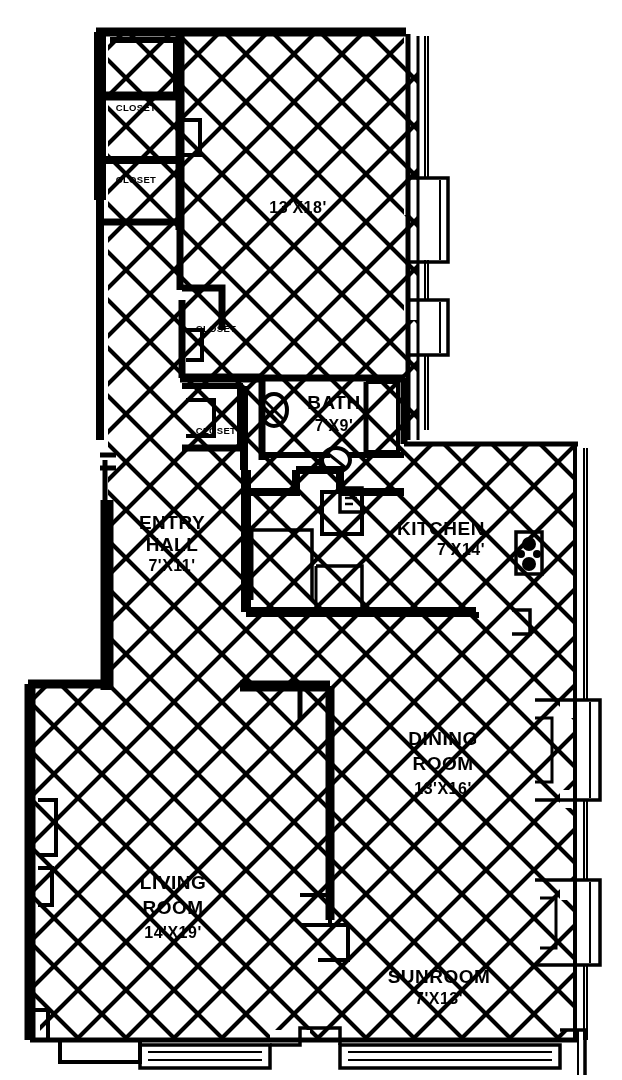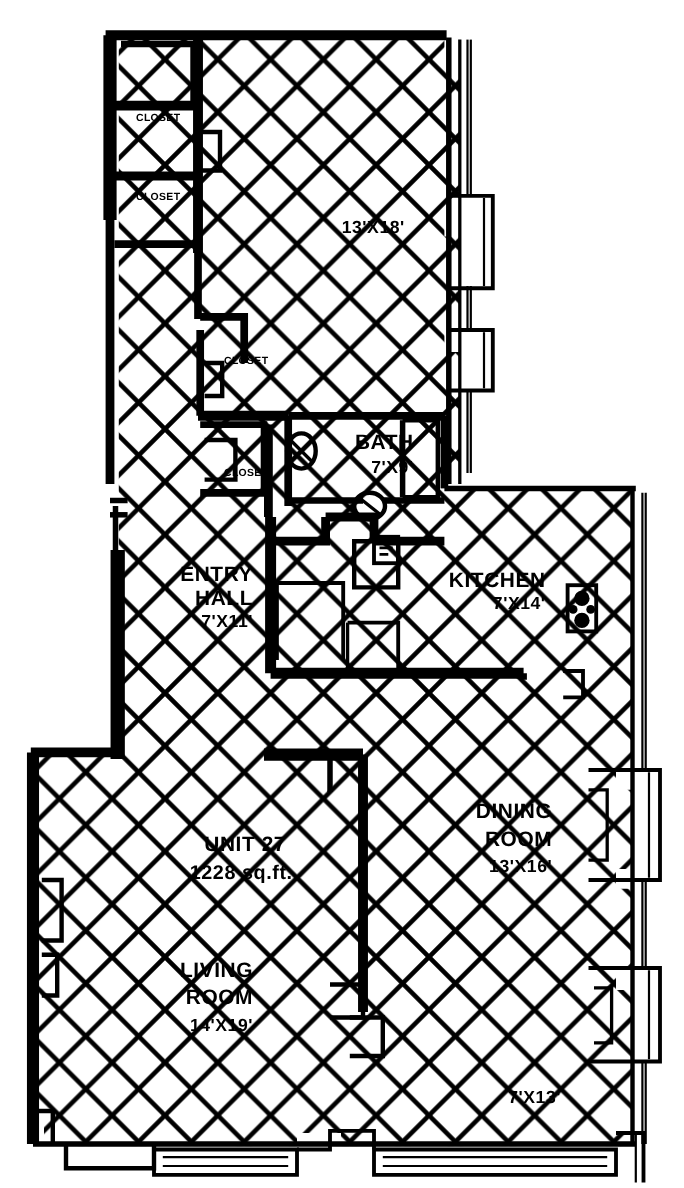--- a/index.html
+++ b/index.html
@@ -27,21 +27,21 @@
     height: 1080px;
     display: block;
   }
   .room-label {
     position: absolute;
     color: #000000;
     font-family: "Liberation Sans", sans-serif;
     font-weight: 700;
     letter-spacing: 0.5px;
     line-height: 1.12;
-    text-align: right;
+    text-align: center;
     white-space: pre;
     pointer-events: none;
     -webkit-font-smoothing: none;
   }
   .lbl-room {
     font-size: 19px;
   }
   .lbl-dim {
     font-size: 16px;
   }
@@ -248,28 +248,27 @@
   <div class="room-label lbl-closet" style="left:188px; top:426px; width:56px;">CLOSET</div>
 
   <div class="room-label lbl-room" style="left:292px; top:392px; width:84px;">BATH</div>
   <div class="room-label lbl-dim" style="left:292px; top:417px; width:84px;">7'X9'</div>
 
   <div class="room-label lbl-room" style="left:114px; top:512px; width:116px;">ENTRY</div>
   <div class="room-label lbl-room" style="left:114px; top:534px; width:116px;">HALL</div>
   <div class="room-label lbl-dim" style="left:114px; top:557px; width:116px;">7'X11'</div>
 
   <div class="room-label lbl-room" style="left:386px; top:518px; width:110px;">KITCHEN</div>
-  <div class="room-label lbl-dim" style="left:386px; top:541px; width:110px;">7'X14'</div>
+  <div class="room-label lbl-dim" style="left:406px; top:541px; width:110px;">7'X14'</div>
 
   <div class="room-label lbl-room" style="left:384px; top:728px; width:118px;">DINING</div>
   <div class="room-label lbl-room" style="left:384px; top:753px; width:118px;">ROOM</div>
   <div class="room-label lbl-dim" style="left:384px; top:780px; width:118px;">13'X16'</div>
 
-  <div class="room-label lbl-unit" style="left:104px; top:758px; width:156px;">UNIT 27</div>
-  <div class="room-label lbl-sqft" style="left:100px; top:783px; width:166px;">1228 sq.ft.</div>
 
   <div class="room-label lbl-room" style="left:116px; top:872px; width:114px;">LIVING</div>
   <div class="room-label lbl-room" style="left:116px; top:897px; width:114px;">ROOM</div>
   <div class="room-label lbl-dim" style="left:116px; top:924px; width:114px;">14'X19'</div>
 
+  <div class="room-label lbl-room" style="left:368px; top:966px; width:142px;">SUNROOM</div>
   <div class="room-label lbl-dim" style="left:368px; top:990px; width:142px;">7'X13'</div>
 
 </div>
 
 </body></html>

